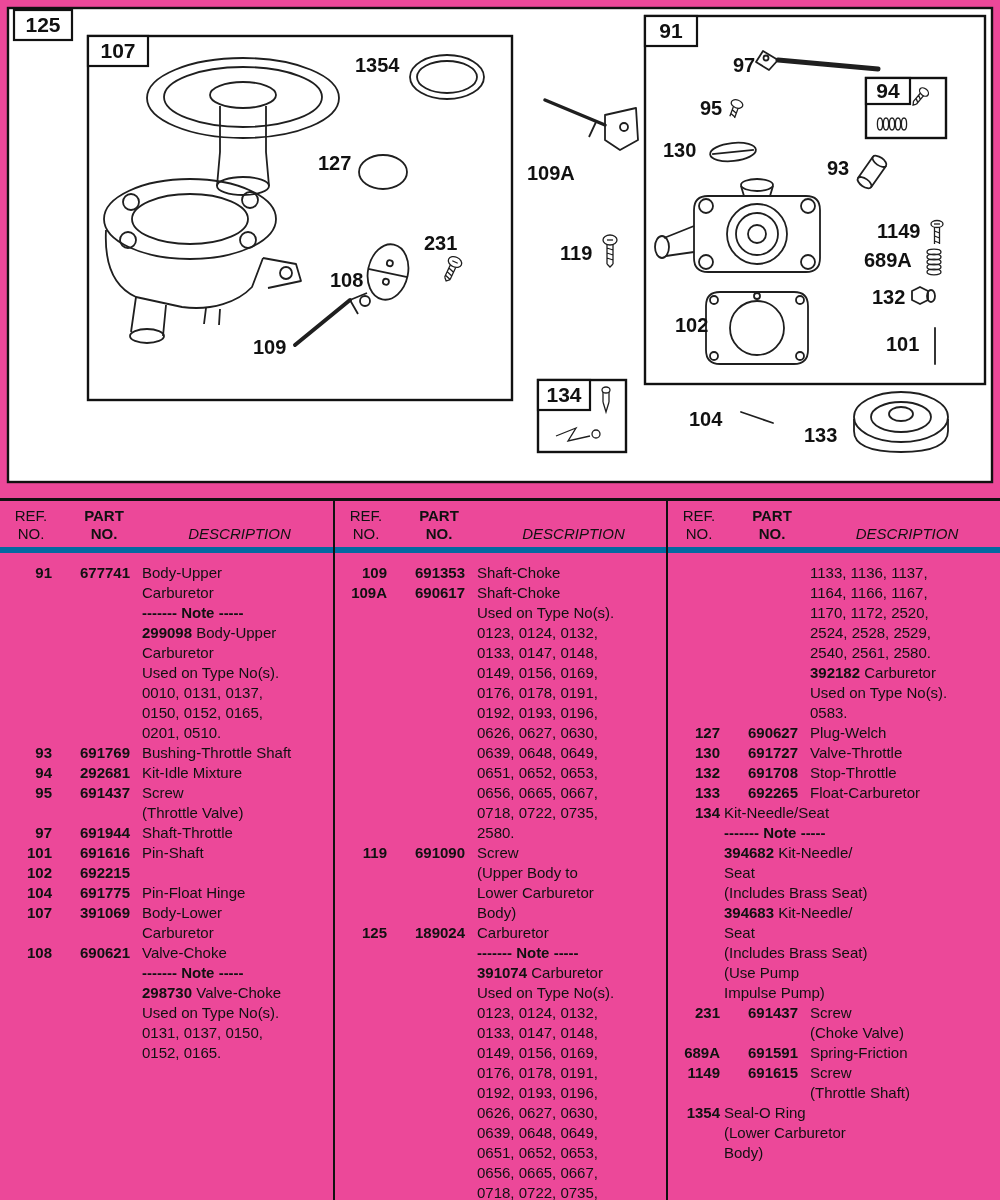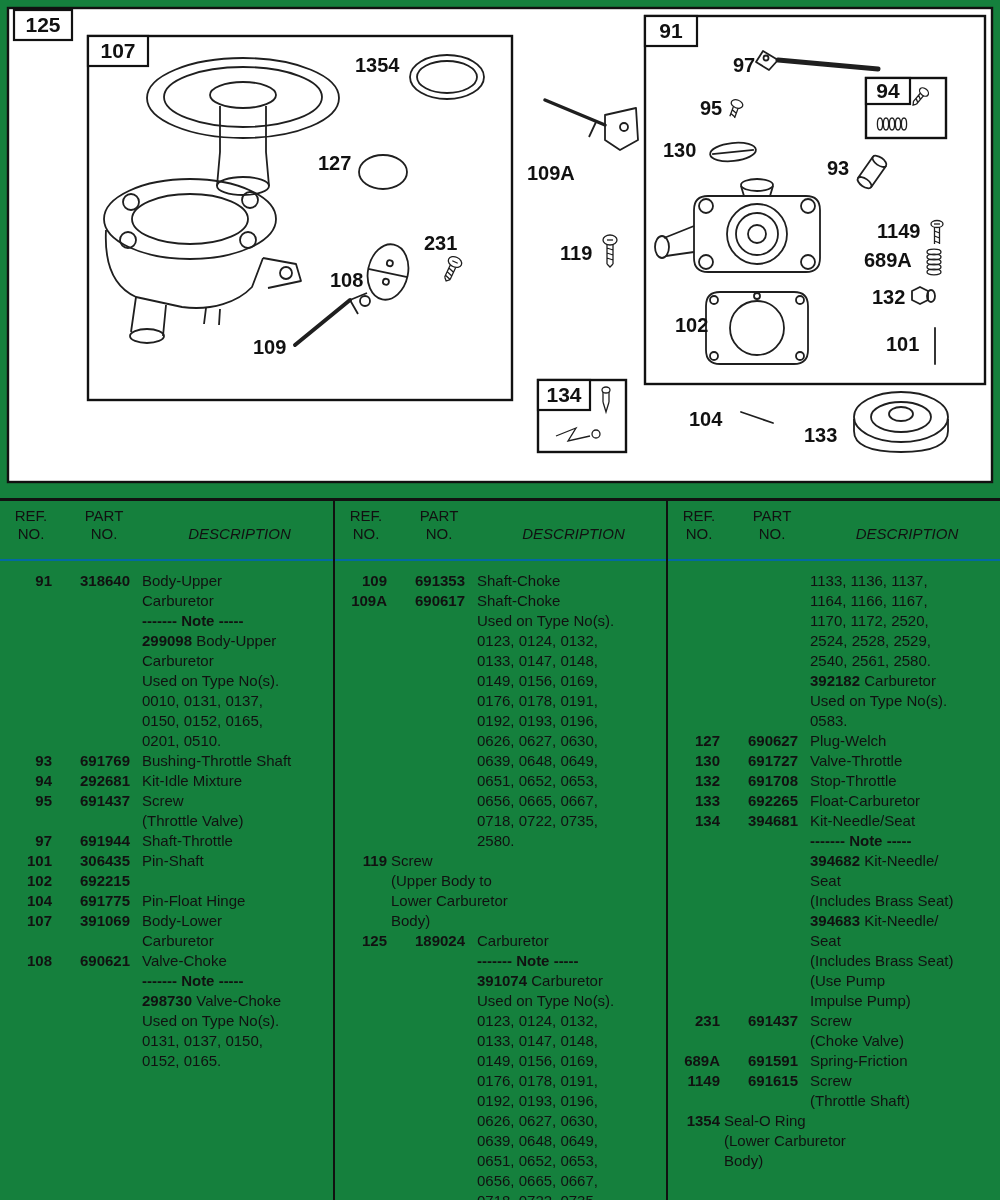--- a/index.html
+++ b/index.html
@@ -1,36 +1,36 @@
 <!DOCTYPE html>
 <html><head>
 <meta charset="utf-8">
 <style>
   * { margin:0; padding:0; box-sizing:border-box; }
   html,body { width:1000px; height:1200px; background:#fff; overflow:hidden; }
   body { font-family:"Liberation Sans", sans-serif; color:#111; }
-  .page { position:relative; width:1000px; height:1200px; background:#15803d; }
+  .page { position:relative; width:1000px; height:1200px; background:#ec4899; }
 
   
   svg { display:block; }
   .box  { fill:#fff; stroke:#111; stroke-width:2.4; }
   .lbox { fill:#fff; stroke:#111; stroke-width:2.2; }
   .s    { fill:none; stroke:#1f1f1f; stroke-width:1.8; stroke-linejoin:round; }
   .sthin{ fill:none; stroke:#1f1f1f; stroke-width:1.3; }
   text.boxlabel { font:bold 21px "Liberation Sans",sans-serif; fill:#111; }
   text.callout  { font:bold 20px "Liberation Sans",sans-serif; fill:#111; }
 
   
   .table-wrap { display:flex; margin-top:6px; border-top:3px solid #111; height:702px; overflow:hidden; }
   .pcol { width:333px; display:flex; flex-direction:column; }
   .pcol:last-child { width:334px; }
   .pcol + .pcol { border-left:2px solid #111; }
-  .col-header { display:flex; align-items:flex-end; border-bottom:2px solid #0369a1; padding:6px 0 16px; font-size:15px; line-height:18px; }
+  .col-header { display:flex; align-items:flex-end; border-bottom:6px solid #0369a1; padding:6px 0 4px; font-size:15px; line-height:18px; }
   .h-ref  { width:62px; text-align:center; }
-  .h-part { width:84px; text-align:center; }
+  .h-part { width:84px; text-align:center;font-weight:bold; }
   .h-desc { flex:1; text-align:center; padding-bottom:0;font-style:italic; }
   .entries { flex:1; padding-top:10px; overflow:hidden; }
   .entry { display:flex; font-size:15px; line-height:20px; }
   .entry .ref  { width:56px; flex-shrink:0; text-align:right; padding-right:4px; font-weight:bold; }
   .entry .part { width:86px; flex-shrink:0; padding-left:24px; font-weight:bold; }
   .entry .desc { flex:1; padding-right:16px; }
   .b { font-weight:bold; }
 </style>
 </head>
 <body>
@@ -243,21 +243,21 @@
           </div>
         <div class="h-part">
             <div>PART</div>
             <div>NO.</div>
           </div>
         <div class="h-desc">DESCRIPTION</div>
       </div>
       <div class="entries">
           <div class="entry">
             <div class="ref">91</div>
-            <div class="part">318640</div>
+            <div class="part">677741</div>
             <div class="desc">
               <div><span>Body-Upper</span></div>
               <div><span>Carburetor</span></div>
               <div><span class="b">------- Note -----</span></div>
               <div><span class="b">299098 </span><span>Body-Upper</span></div>
               <div><span>Carburetor</span></div>
               <div><span>Used on Type No(s).</span></div>
               <div><span>0010, 0131, 0137,</span></div>
               <div><span>0150, 0152, 0165,</span></div>
               <div><span>0201, 0510.</span></div>
@@ -287,21 +287,21 @@
           </div>
           <div class="entry">
             <div class="ref">97</div>
             <div class="part">691944</div>
             <div class="desc">
               <div><span>Shaft-Throttle</span></div>
             </div>
           </div>
           <div class="entry">
             <div class="ref">101</div>
-            <div class="part">306435</div>
+            <div class="part">691616</div>
             <div class="desc">
               <div><span>Pin-Shaft</span></div>
             </div>
           </div>
           <div class="entry">
             <div class="ref">102</div>
             <div class="part">692215</div>
           </div>
           <div class="entry">
             <div class="ref">104</div>
@@ -367,20 +367,21 @@
               <div><span>0626, 0627, 0630,</span></div>
               <div><span>0639, 0648, 0649,</span></div>
               <div><span>0651, 0652, 0653,</span></div>
               <div><span>0656, 0665, 0667,</span></div>
               <div><span>0718, 0722, 0735,</span></div>
               <div><span>2580.</span></div>
             </div>
           </div>
           <div class="entry">
             <div class="ref">119</div>
+            <div class="part">691090</div>
             <div class="desc">
               <div><span>Screw</span></div>
               <div><span>(Upper Body to</span></div>
               <div><span>Lower Carburetor</span></div>
               <div><span>Body)</span></div>
             </div>
           </div>
           <div class="entry">
             <div class="ref">125</div>
             <div class="part">189024</div>
@@ -455,21 +456,20 @@
           </div>
           <div class="entry">
             <div class="ref">133</div>
             <div class="part">692265</div>
             <div class="desc">
               <div><span>Float-Carburetor</span></div>
             </div>
           </div>
           <div class="entry">
             <div class="ref">134</div>
-            <div class="part">394681</div>
             <div class="desc">
               <div><span>Kit-Needle/Seat</span></div>
               <div><span class="b">------- Note -----</span></div>
               <div><span class="b">394682 </span><span>Kit-Needle/</span></div>
               <div><span>Seat</span></div>
               <div><span>(Includes Brass Seat)</span></div>
               <div><span class="b">394683 </span><span>Kit-Needle/</span></div>
               <div><span>Seat</span></div>
               <div><span>(Includes Brass Seat)</span></div>
               <div><span>(Use Pump</span></div>

